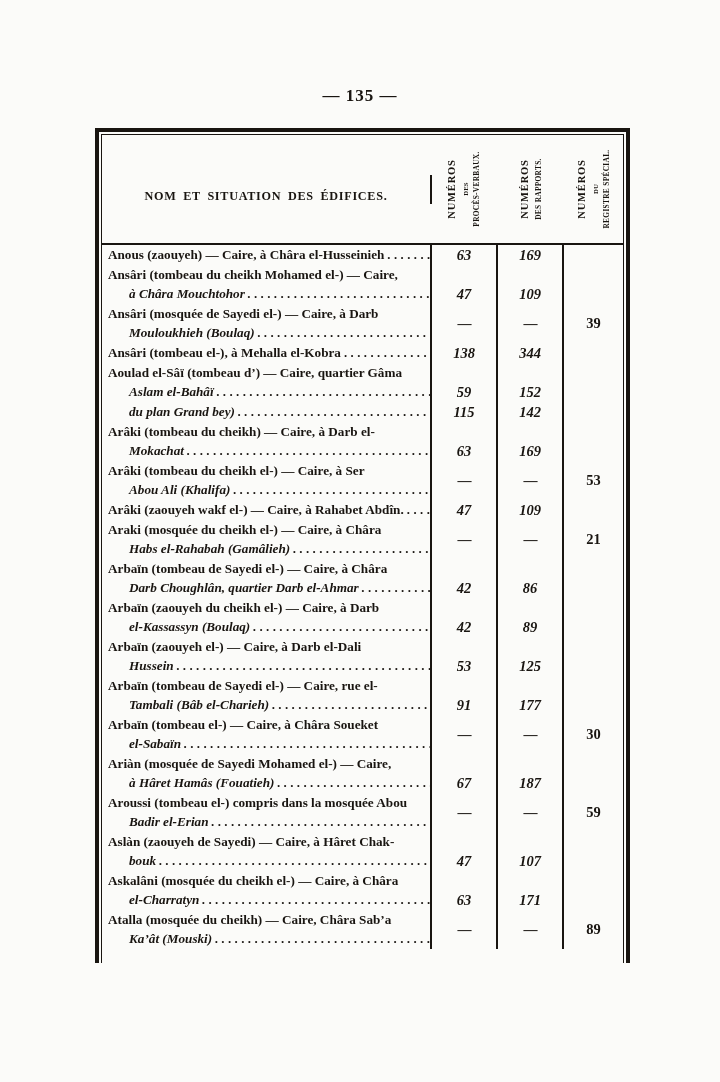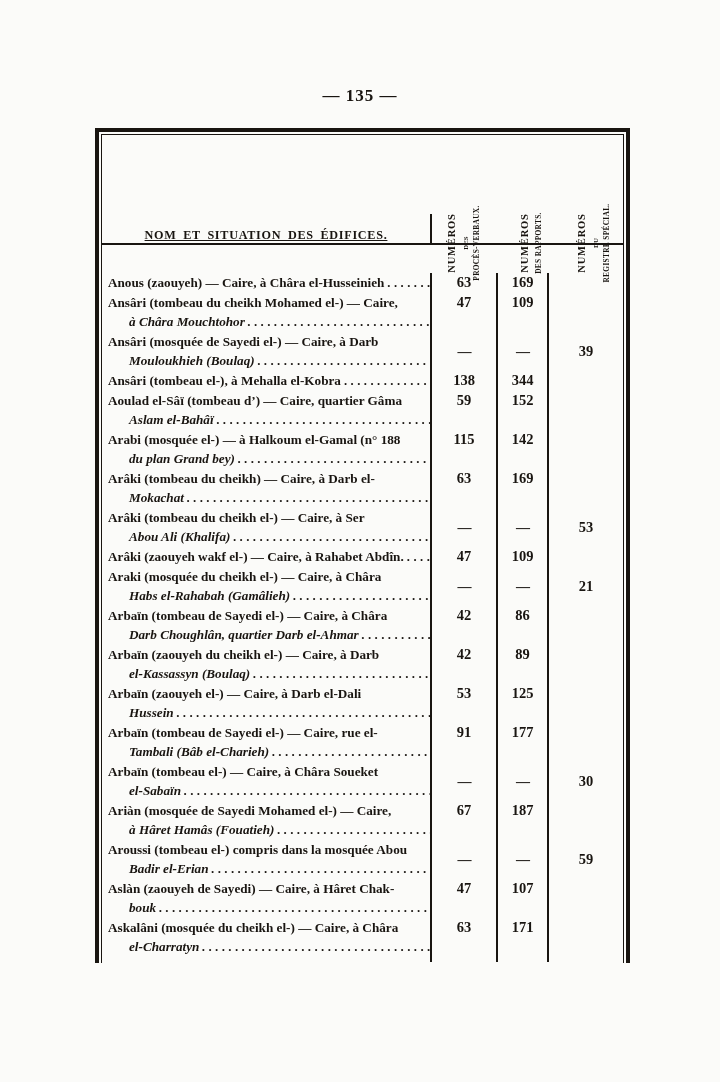--- a/index.html
+++ b/index.html
@@ -39,25 +39,24 @@
     margin:2px 2px 0 2px;
     height:829px;
     border-top:1.5px solid var(--ink);
     border-left:1.5px solid var(--ink);
     border-right:1.5px solid var(--ink);
     overflow:hidden;
   }
 
   
   .header-row{
-    display:flex;align-items:flex-end;
+    display:flex;align-items:center;
     height:110px;
     box-sizing:border-box;
     border-bottom:2px solid var(--ink);
-    text-decoration:underline;
   }
   .h-name{
     width:330px;box-sizing:border-box;
     border-right:2px solid var(--ink);
     display:flex;align-items:center;justify-content:center;
     padding-top:14px;
     font-size:12.2px;font-weight:700;
     letter-spacing:0.7px;word-spacing:3px;
     text-align:center;
   }
@@ -71,41 +70,41 @@
     width:104px;text-align:center;line-height:1.2;
     font-weight:700;
   }
   .vt .l0{font-size:10.5px;letter-spacing:0.8px;margin-bottom:3px;}
   .vt .l1{font-size:6.8px;margin-bottom:3px;}
   .vt .l2{font-size:7.4px;letter-spacing:0.3px;}
 
   
   .tbody{
     box-sizing:border-box;
-    padding-top:28px;
+    padding-top:0;
     height:717px;
     overflow:hidden;
   }
   .row{display:flex;align-items:stretch;}
   .c-name{
     width:330px;box-sizing:border-box;
     border-right:2px solid var(--ink);
     padding-left:6px;
     font-size:13.2px;font-weight:700;
     overflow:hidden;
   }
   .c-num{
     box-sizing:border-box;
     display:flex;justify-content:center;
     font-size:14.5px;font-weight:700;
   }
   .c-pv{width:66px;border-right:2px solid var(--ink);}
-  .c-rap{width:51px;border-right:2px solid var(--ink);}
+  .c-rap{width:66px;border-right:2px solid var(--ink);}
   .c-reg{flex:1;}
-  .c-num.v-end{}
+  .c-num.v-end{align-items:flex-end;font-style:italic;}
   .c-num.v-center{align-items:center;}
   .val{line-height:19px;}
   .val.dash{font-size:14px;letter-spacing:-1px;}
 
   .line{white-space:nowrap;overflow:hidden;line-height:19px;}
   .line.cont{padding-left:21px;font-style:italic;}
   .line.last{display:flex;align-items:baseline;}
   .line .txt{white-space:nowrap;flex:0 0 auto;}
   .leader{
     flex:1 1 auto;overflow:hidden;white-space:nowrap;
@@ -228,21 +227,20 @@
               <span class="val">59</span>
             </div>
     <div class="c-num c-rap v-end">
               <span class="val">152</span>
             </div>
     <div class="c-num c-reg v-center"></div>
   </div>
 
   <div class="row">
     <div class="c-name">
-              <div class="line">Arabi (mosquée el-) — à Halkoum el-Gamal (n° 188</div>
               <div class="line cont last">
                 <span class="txt">du plan Grand bey)</span>
                 <span class="leader">......................................................................</span>
               </div>
             </div>
     <div class="c-num c-pv v-end">
               <span class="val">115</span>
             </div>
     <div class="c-num c-rap v-end">
               <span class="val">142</span>

